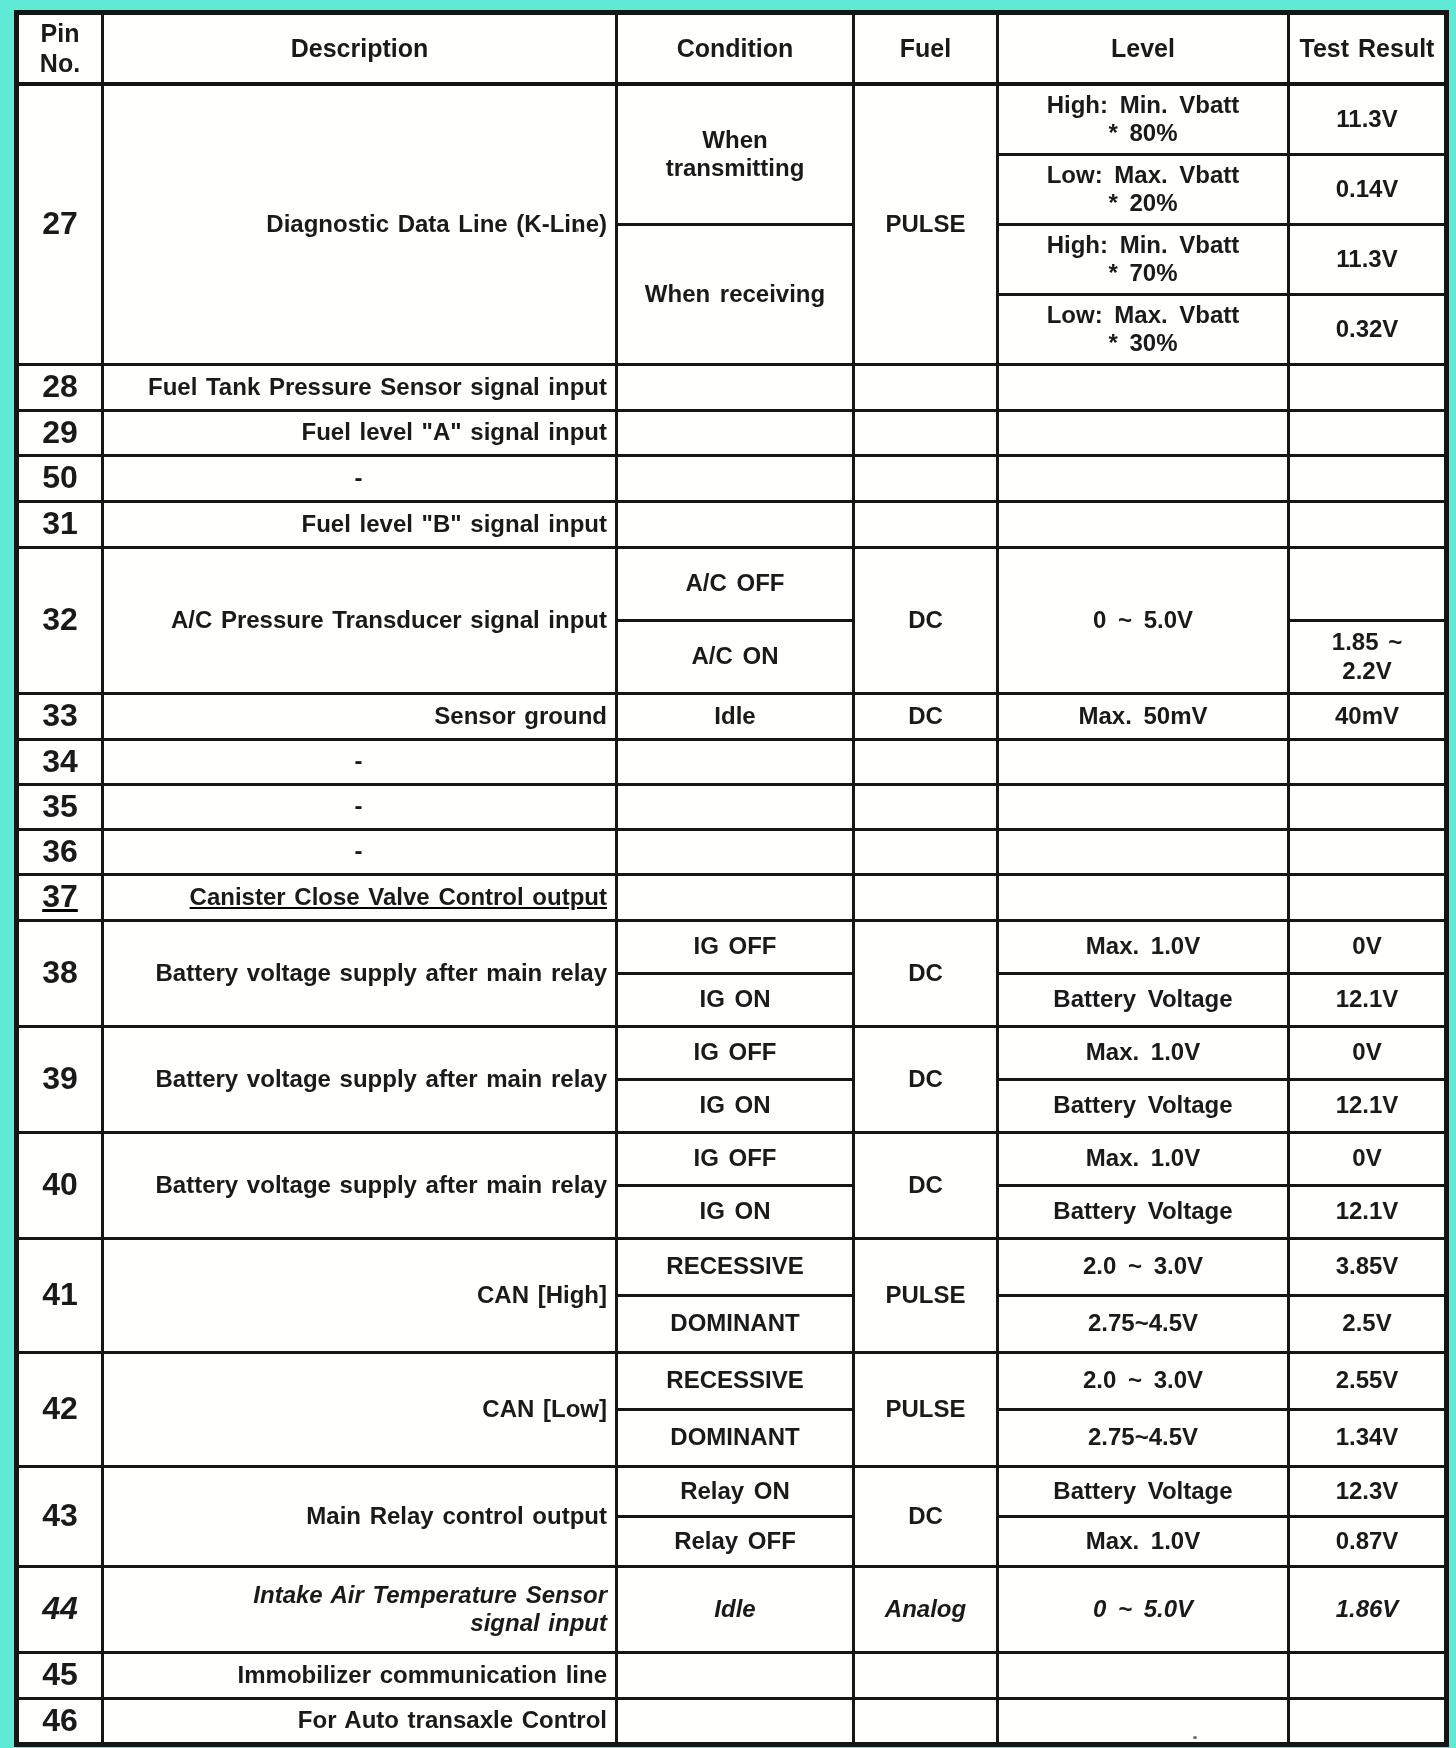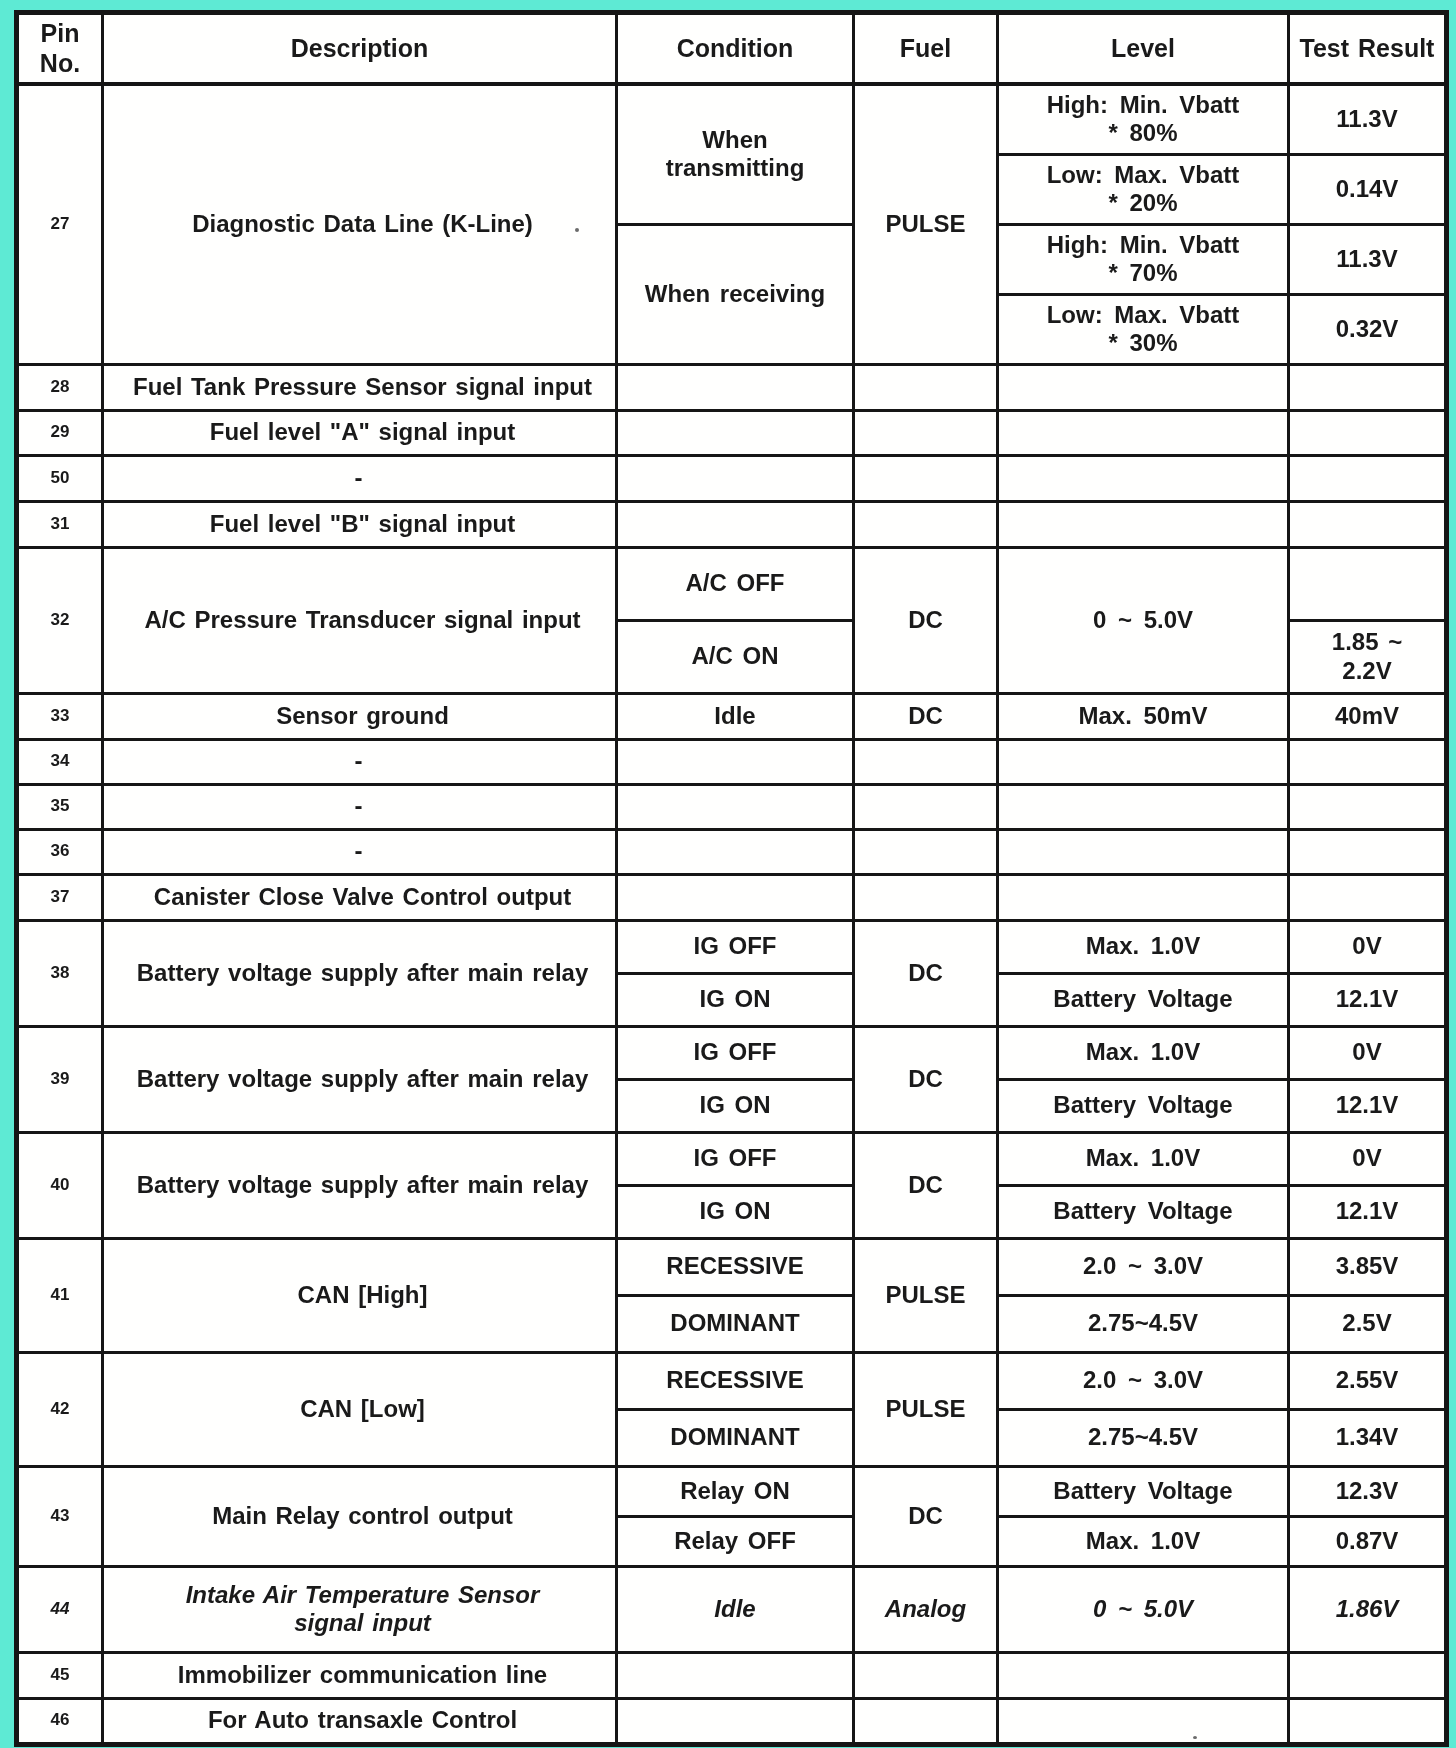--- a/index.html
+++ b/index.html
@@ -35,23 +35,23 @@
     padding: 2px 6px;
     line-height: 1.18;
     word-spacing: 2px;
   }
   thead th {
     font-size: 25px;
     border-bottom: 4px solid #151515;
     padding: 4px 4px;
   }
   td { font-size: 24px; }
-  td.c-pin { font-size: 17px; }
+  td.c-pin { font-size: 32px; }
   td.c-desc {
-    text-align: center;
+    text-align: right;
     padding-left: 14px;
     padding-right: 8px;
   }
   td.c-desc.c-center { text-align: center; padding-left: 6px; }
   td.c-level { word-spacing: 5px; }
   td.c-result { word-spacing: 3px; }
   td.c-cond { word-spacing: 3px; }
   .speck {
     position: absolute;
     background: #3a3a3a;
@@ -183,21 +183,21 @@
           <td rowspan="1" class="c-result"></td>
         </tr>
         <tr style="height: 45px;">
           <td rowspan="1" class="c-pin">36</td>
           <td rowspan="1" class="c-desc c-center">-</td>
           <td rowspan="1" class="c-cond"></td>
           <td rowspan="1" class="c-type"></td>
           <td rowspan="1" class="c-level"></td>
           <td rowspan="1" class="c-result"></td>
         </tr>
-        <tr style="height: 46px;">
+        <tr style="height: 46px; text-decoration: underline;">
           <td rowspan="1" class="c-pin">37</td>
           <td rowspan="1" class="c-desc">Canister Close Valve Control output</td>
           <td rowspan="1" class="c-cond"></td>
           <td rowspan="1" class="c-type"></td>
           <td rowspan="1" class="c-level"></td>
           <td rowspan="1" class="c-result"></td>
         </tr>
         <tr style="height: 53px;">
           <td rowspan="2" class="c-pin">38</td>
           <td rowspan="2" class="c-desc">Battery voltage supply after main relay</td>

